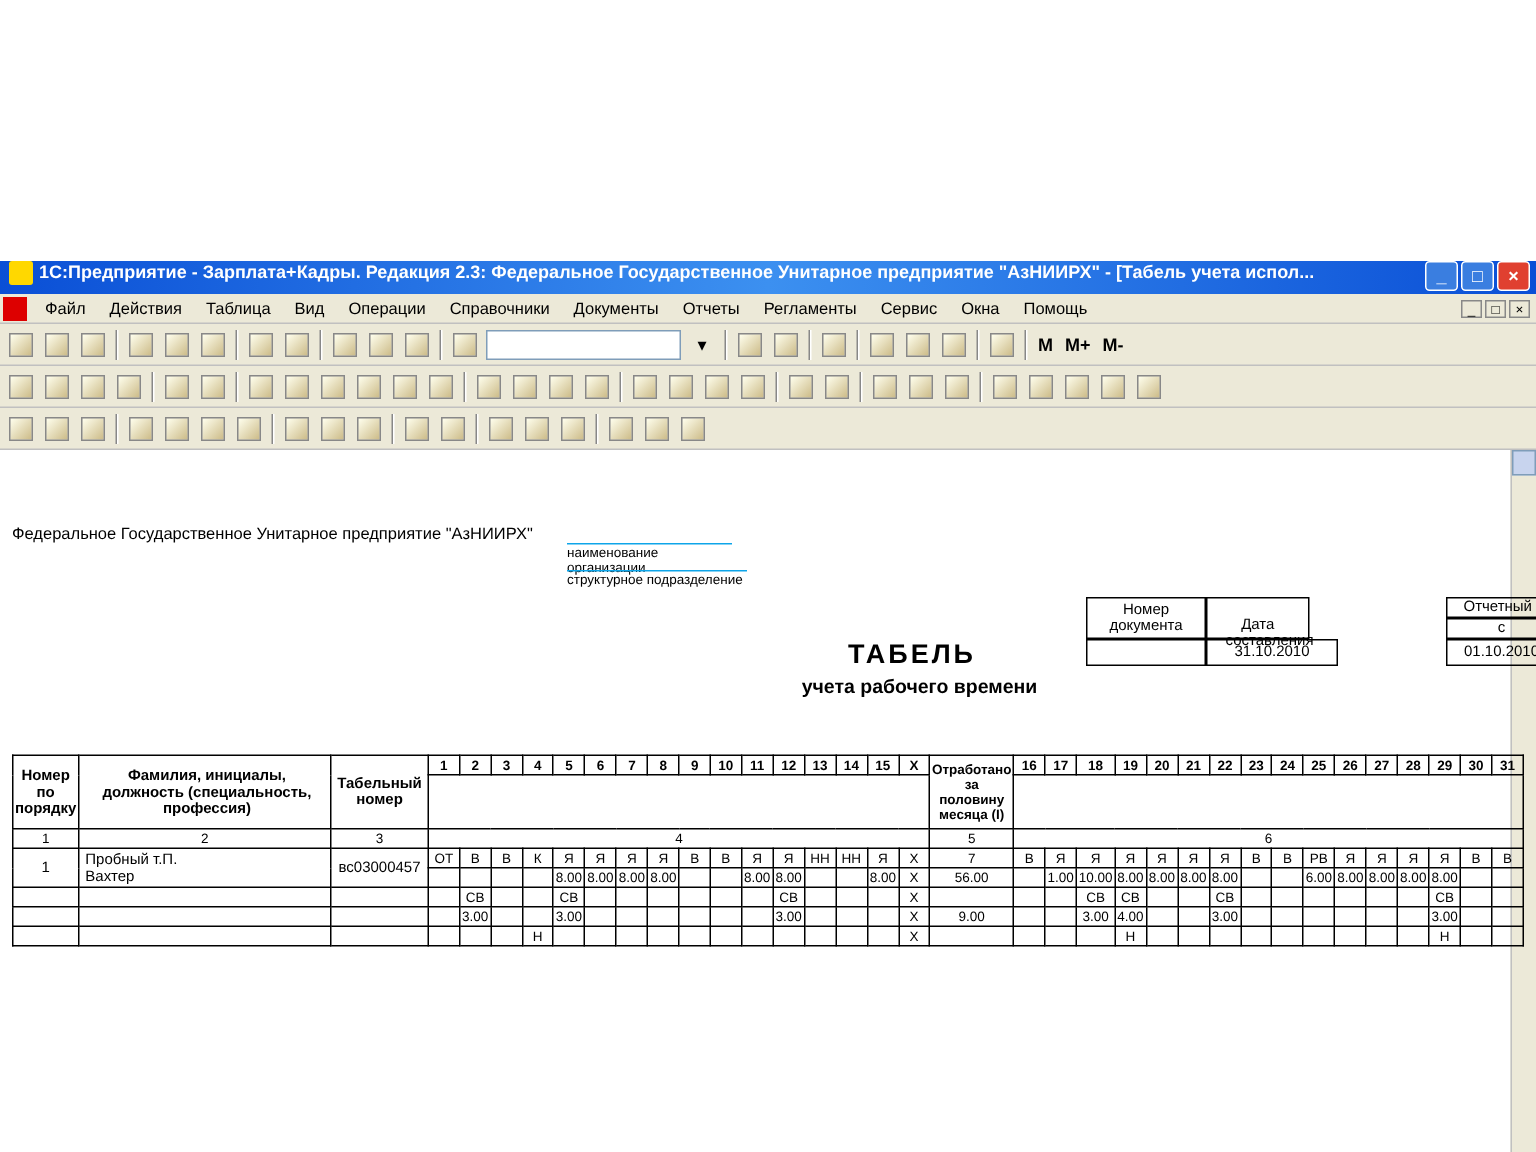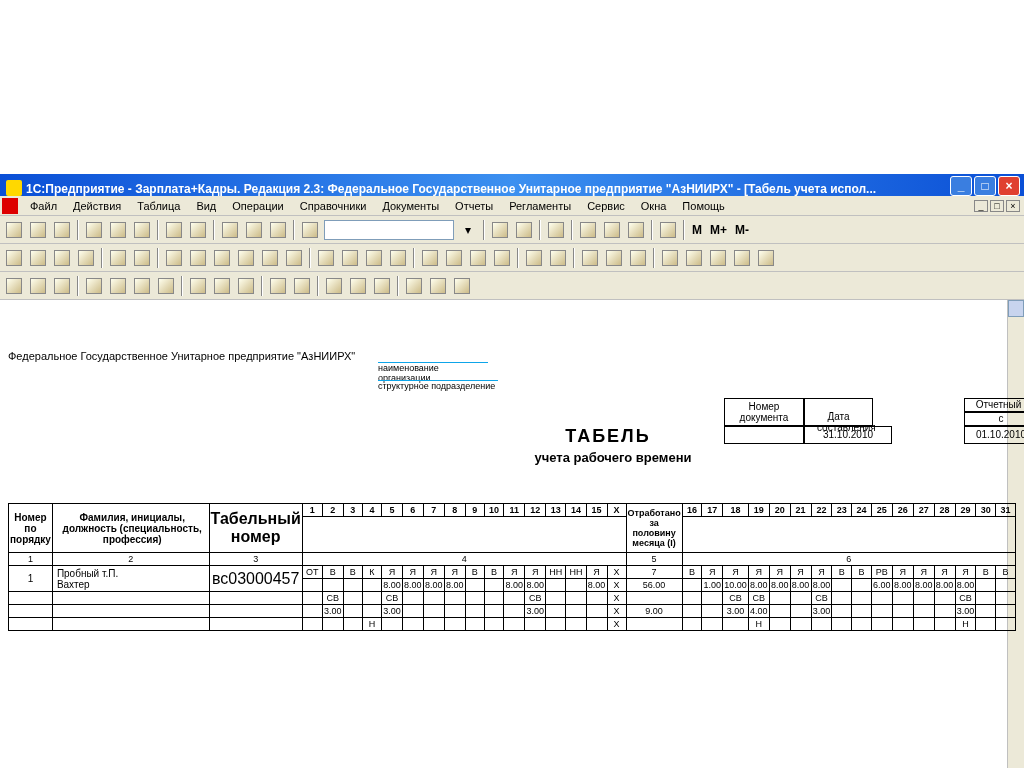--- a/index.html
+++ b/index.html
@@ -1,17 +1,17 @@
 <!DOCTYPE html>
 <html><head>
 <meta charset="utf-8">
 <style>
 * { margin: 0; padding: 0; box-sizing: border-box; }
 body { font-family: "MS Sans Serif", Tahoma, sans-serif; font-size: 11px; background: #fff; width: 1024px; height: 768px; overflow: hidden; position: relative; }
-.titlebar { position: absolute; top: 174px; left: 0; right: 0; height: 22px; background: linear-gradient(to right, #0a4fd6, #3c90f0, #0a4fd6); display: flex; align-items: flex-end; padding: 0 2px; color: #fff; font-weight: bold; font-size: 12px; }
+.titlebar { position: absolute; top: 174px; left: 0; right: 0; height: 22px; background: linear-gradient(to right, #0a4fd6, #3c90f0, #0a4fd6); display: flex; align-items: flex-start; padding: 0 2px; color: #fff; font-weight: bold; font-size: 12px; }
 .titlebar .appicon { width: 16px; height: 16px; margin: 0 4px; background: #ffd800; border-radius: 2px; }
 .titlebar .title { flex: 1; white-space: nowrap; overflow: hidden; }
 .titlebar .btns { display: flex; gap: 2px; margin-right: 2px; }
 .titlebar .btn { width: 22px; height: 20px; border: 1px solid #fff; border-radius: 3px; display: flex; align-items: center; justify-content: center; font-size: 12px; font-weight: bold; }
 .titlebar .btn.min, .titlebar .btn.max { background: #3a7ee0; color: #fff; }
 .titlebar .btn.close { background: #e04030; color: #fff; }
 .menubar { position: absolute; top: 196px; left: 0; right: 0; height: 20px; background: #ece9d8; display: flex; align-items: center; padding: 0 2px; gap: 0; border-bottom: 1px solid #c0c0c0; }
 .menubar .logo { width: 16px; height: 16px; margin-right: 4px; background: #d00; }
 .menubar .mitem { padding: 2px 8px; cursor: default; }
 .menubar .mdi { margin-left: auto; display: flex; gap: 2px; margin-right: 2px; }
@@ -31,21 +31,21 @@
 .sheet { padding: 20px 8px 0 8px; position: relative; }
 .orgname { font-size: 11px; }
 .smalllabel { font-size: 9px; border-top: 1px solid #0ea5e9; display: inline-block; }
 .doctitle { font-size: 18px; font-weight: bold; letter-spacing: 2px; text-align: center; }
 .docsub { font-size: 13px; font-weight: bold; text-align: center; }
 .infobox { border: 1px solid #000; position: absolute; font-size: 10px; text-align: center; margin-left: 36px; }
 .maintable { border-collapse: collapse; font-size: 9px; table-layout: fixed; }
 .maintable td, .maintable th { border: 1px solid #000; padding: 1px; text-align: center; vertical-align: middle; overflow: hidden; white-space: nowrap; }
 .maintable .wname { width: 170px; font-size: 10px; text-align: left; padding-left: 4px; }
 .maintable .wrow { width: 28px; font-size: 10px; }
-.maintable .wtab { width: 65px; font-size: 16px; text-align: center; }
+.maintable .wtab { width: 65px; font-size: 10px; text-align: center; }
 .maintable .wday { width: 21px; font-size: 9px; }
 .maintable .whalf { width: 48px; font-size: 9px; }
 </style>
 </head>
 <body>
 
 <div class="titlebar">
   <div class="appicon"></div>
   <div class="title">1С:Предприятие - Зарплата+Кадры. Редакция 2.3: Федеральное Государственное Унитарное предприятие "АзНИИРХ" - [Табель учета испол...</div>
   <div class="btns">

